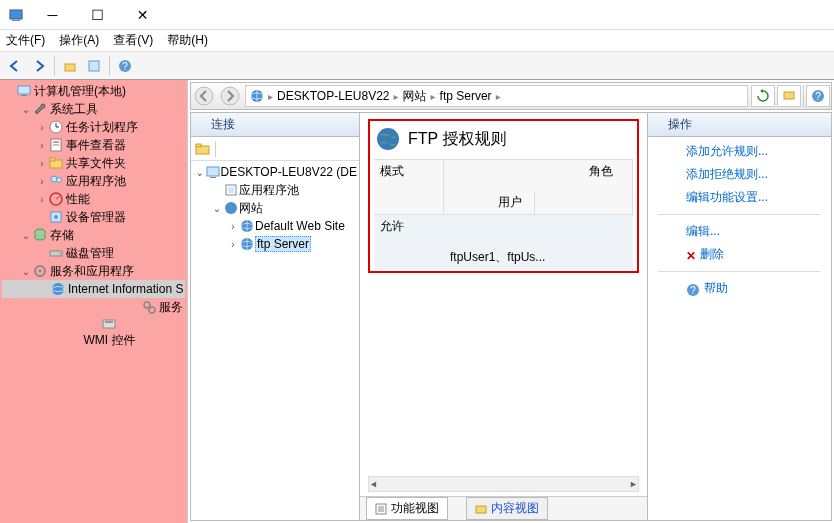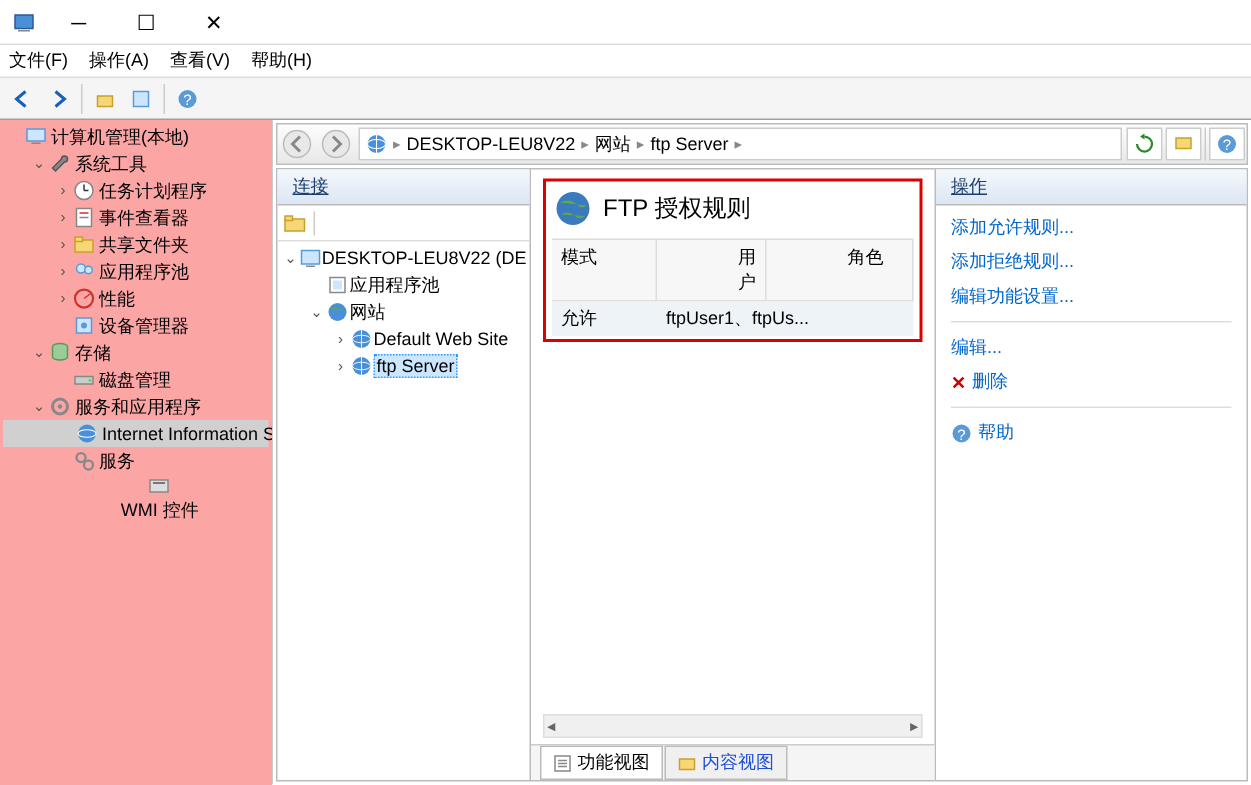--- a/index.html
+++ b/index.html
@@ -23,46 +23,46 @@
 .tree-node .nicon { width: 16px; height: 16px; margin-right: 2px; flex-shrink: 0; }
 .tree-node.selected { background: #d0d0d0; }
 .middle { flex: 1; display: flex; flex-direction: column; }
 .mid-toolbar { height: 28px; border-bottom: 1px solid #a0a0a0; margin: 2px; display: flex; align-items: center; background: linear-gradient(#fdfdfd,#e8e8e8); border: 1px solid #bbb; }
 .mid-toolbar .navbtn { width: 26px; height: 24px; display: flex; align-items: center; justify-content: center; }
 .breadcrumb { flex: 1; display: flex; align-items: center; height: 22px; background: #fff; border: 1px solid #ccc; margin: 0 2px; padding: 0 4px; gap: 4px; }
 .breadcrumb .sep { color: #888; font-size: 10px; }
 .mid-toolbar .rbtn { width: 24px; height: 22px; display: flex; align-items: center; justify-content: center; border: 1px solid #ccc; background: #fff; margin: 0 1px; }
 .mid-body { flex: 1; display: flex; margin: 0 2px 2px 2px; }
 .conn-panel { width: 170px; border: 1px solid #bbb; display: flex; flex-direction: column; }
-.panel-header { background: linear-gradient(#f4f8fc,#dce6f4); border-bottom: 1px solid #bbb; padding: 3px 10px; font-weight: normal; color: #1a3e6e; text-decoration: underline; }
+.panel-header { background: linear-gradient(#f4f8fc,#dce6f4); border-bottom: 1px solid #bbb; padding: 3px 20px; font-weight: normal; color: #1a3e6e; }
 .conn-toolbar { height: 24px; border-bottom: 1px solid #ddd; display: flex; align-items: center; padding: 0 4px; gap: 4px; }
 .conn-tree { flex: 1; overflow: auto; padding: 2px; white-space: nowrap; }
 .conn-node { display: flex; align-items: center; height: 18px; }
 .conn-node .expander { width: 12px; text-align: center; font-size: 10px; color: #555; }
 .conn-node.selected span.label { background: #cde6ff; border: 1px dotted #3399ff; padding: 0 1px; }
 .center-panel { flex: 1; border-top: 1px solid #bbb; border-bottom: 1px solid #bbb; display: flex; flex-direction: column; position: relative; }
 .redbox { border: 2px solid #d00; margin: 6px 8px 2px 8px; padding: 2px 4px; flex: 0 0 auto; }
 .ftp-title { display: flex; align-items: center; gap: 8px; padding: 4px 2px 8px 2px; }
 .ftp-title .globe { width: 24px; height: 24px; }
 .ftp-title h2 { font-size: 16px; font-weight: normal; }
 .ftp-grid-header { display: flex; border-top: 1px solid #ddd; border-bottom: 1px solid #ddd; background: #f7f7f7; gap: 48px; }
 .ftp-grid-header div { padding: 3px 6px; border-right: 1px solid #ddd; }
 .col-mode { width: 70px; }
-.col-user { flex: 1; }
+.col-user { flex: 1; margin-top: 31px; }
 .col-role { width: 50px; }
 .ftp-row { display: flex; background: #eef3f8; }
 .ftp-row div { padding: 3px 6px; }
 .whitespace { flex: 1; }
 .hscroll { height: 16px; background: #f0f0f0; margin: 0 8px 4px 8px; border: 1px solid #ddd; display: flex; align-items: center; justify-content: space-between; font-size: 9px; color: #666; }
-.view-tabs { height: 24px; display: flex; align-items: flex-end; padding: 0 6px; gap: 1px; border-top: 1px solid #ccc; background: #f5f5f5; }
+.view-tabs { height: 24px; display: flex; align-items: flex-end; padding: 0 6px; gap: 18px; border-top: 1px solid #ccc; background: #f5f5f5; }
 .view-tab { display: flex; align-items: center; gap: 4px; padding: 2px 8px; border: 1px solid #bbb; background: #fff; }
 .view-tab.inactive { background: #f0f0f0; color: #1d4ed8; }
-.actions-panel { width: 209px; border: 1px solid #bbb; display: flex; flex-direction: column; }
+.actions-panel { width: 185px; border: 1px solid #bbb; display: flex; flex-direction: column; }
 .actions-body { padding: 6px 10px; display: flex; flex-direction: column; gap: 6px; }
-.action-link { color: #0066cc; cursor: pointer; display: flex; align-items: center; gap: 4px; }
+.action-link { color: #0066cc; cursor: pointer; display: flex; align-items: flex-end; gap: 4px; margin-left: 28px; }
 .action-sep { border-top: 1px solid #ddd; margin: 2px 0; }
 svg { display: block; }
 </style>
 </head>
 <body>
 
 <div class="titlebar">
   <span class="icon">
     <svg width="16" height="16">
         <rect x="2" y="3" width="12" height="9" fill="#4a90d9" stroke="#2a5a99"></rect>
@@ -230,21 +230,21 @@
       <div class="tree-node selected" style="padding-left: 48px;">
         <span class="expander"></span>
         <span class="nicon">
           <svg width="16" height="16">
             <circle cx="8" cy="8" r="6" fill="#4a90d9"></circle>
             <ellipse cx="8" cy="8" rx="6" ry="2.5" fill="none" stroke="#fff" stroke-width="0.7"></ellipse>
           </svg>
         </span>
         <span>Internet Information S</span>
       </div>
-      <div class="tree-node" style="padding-left: 34px;">
+      <div class="tree-node" style="padding-left: 34px; justify-content: flex-end;">
         <span class="expander"></span>
         <span class="nicon">
           <svg width="16" height="16">
             <circle cx="6" cy="6" r="3" fill="none" stroke="#888" stroke-width="1.5"></circle>
             <circle cx="11" cy="11" r="3" fill="none" stroke="#888" stroke-width="1.5"></circle>
           </svg>
         </span>
         <span>服务</span>
       </div>
       <div class="tree-node" style="padding-left: 34px; flex-direction: column;">

